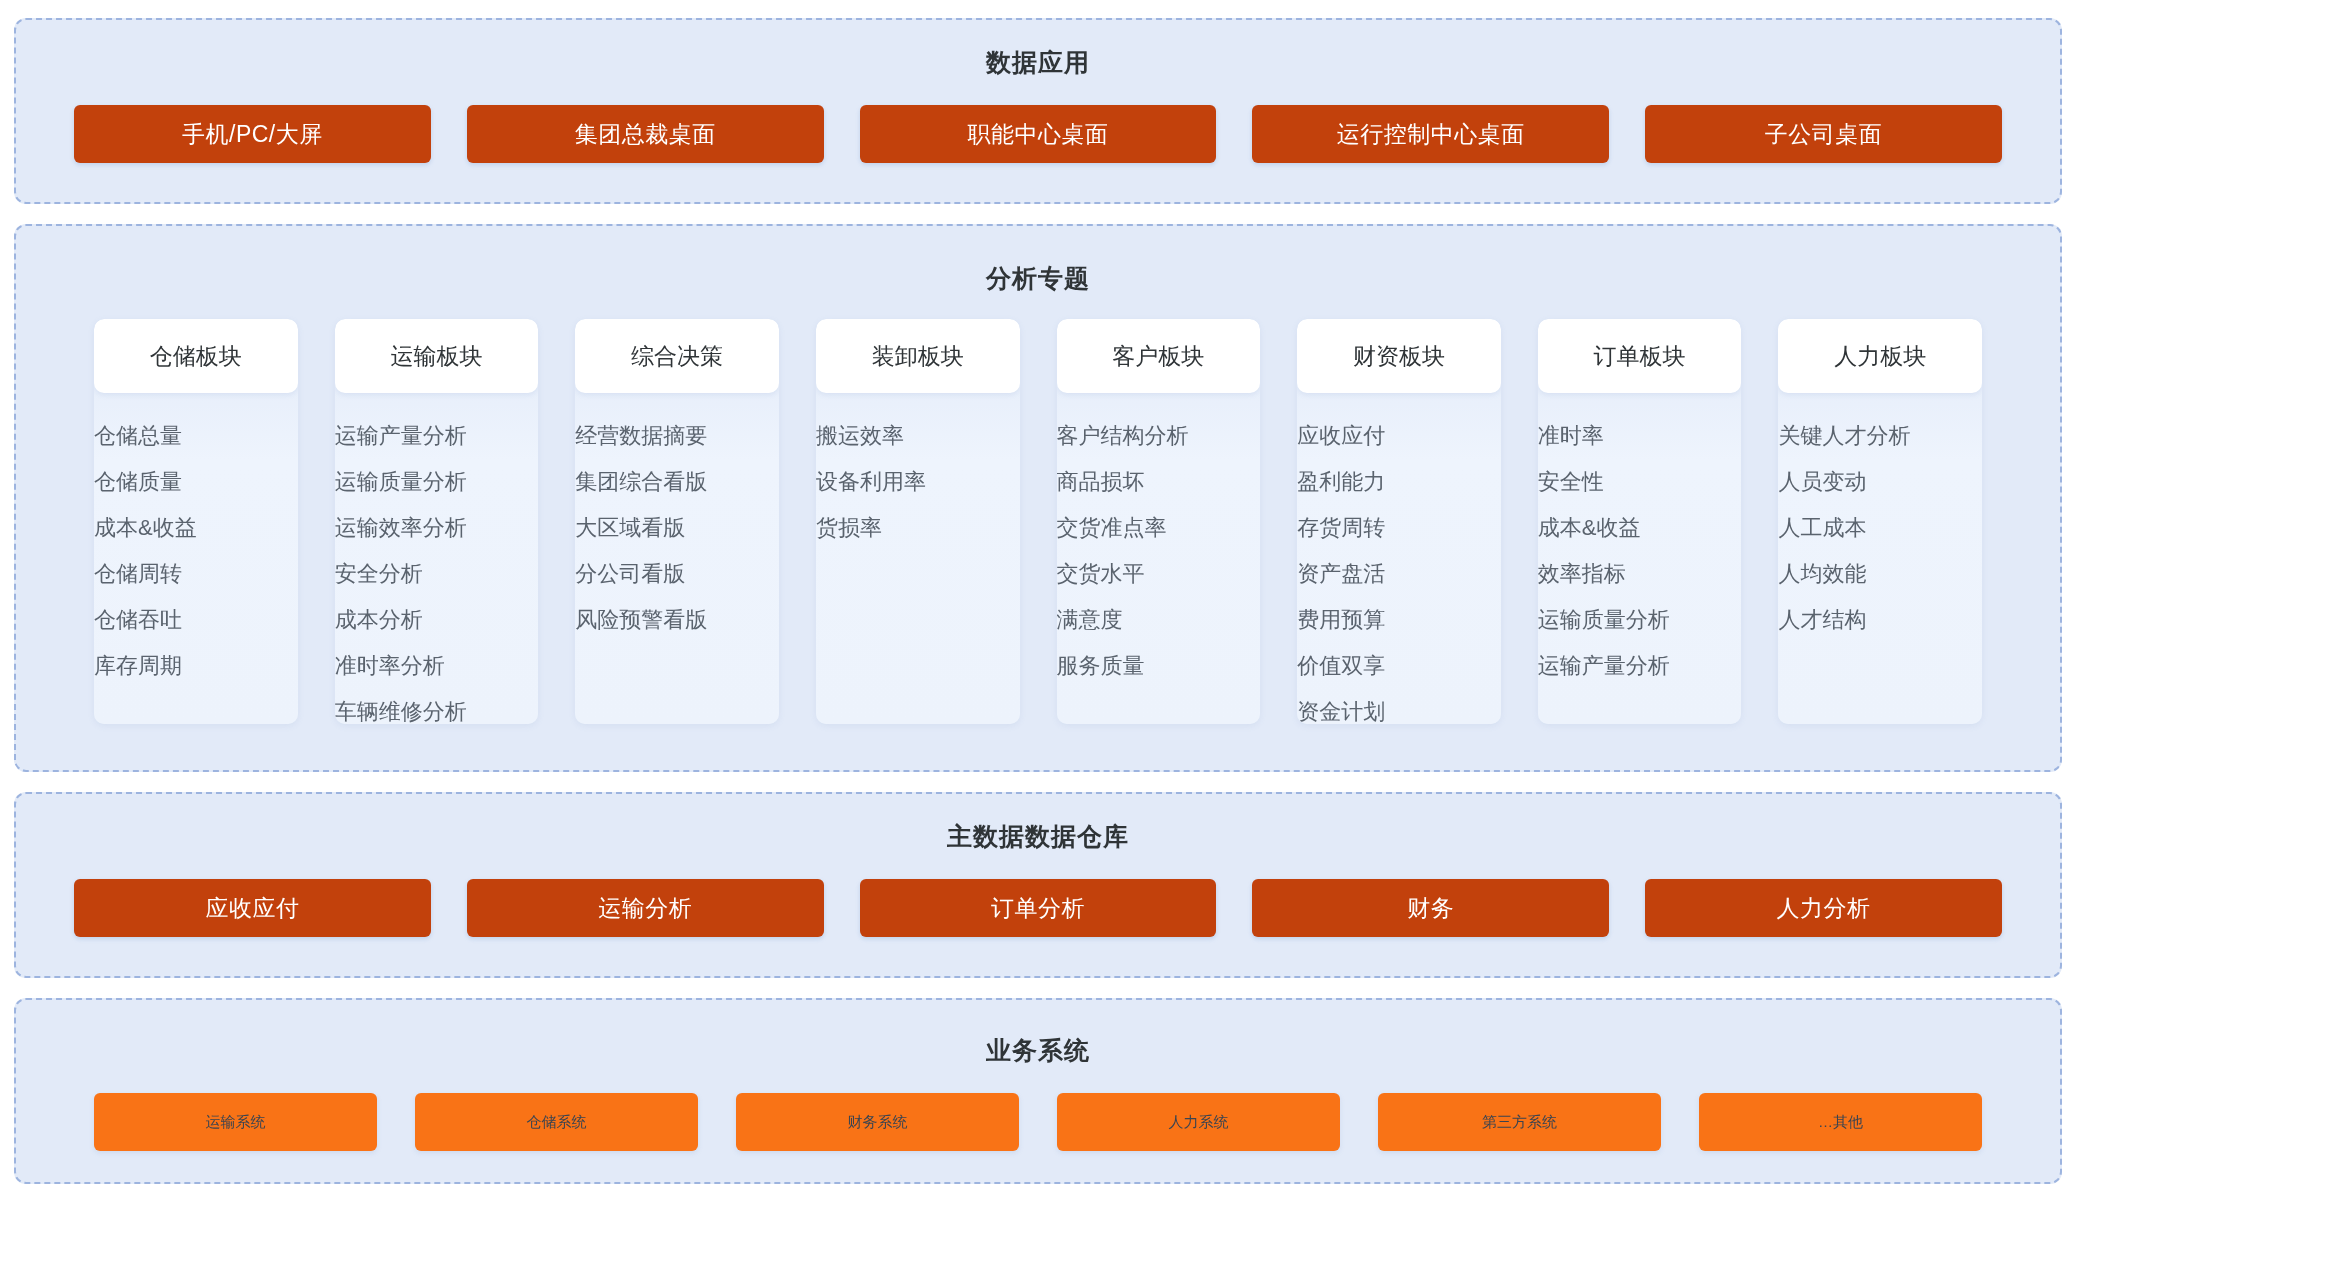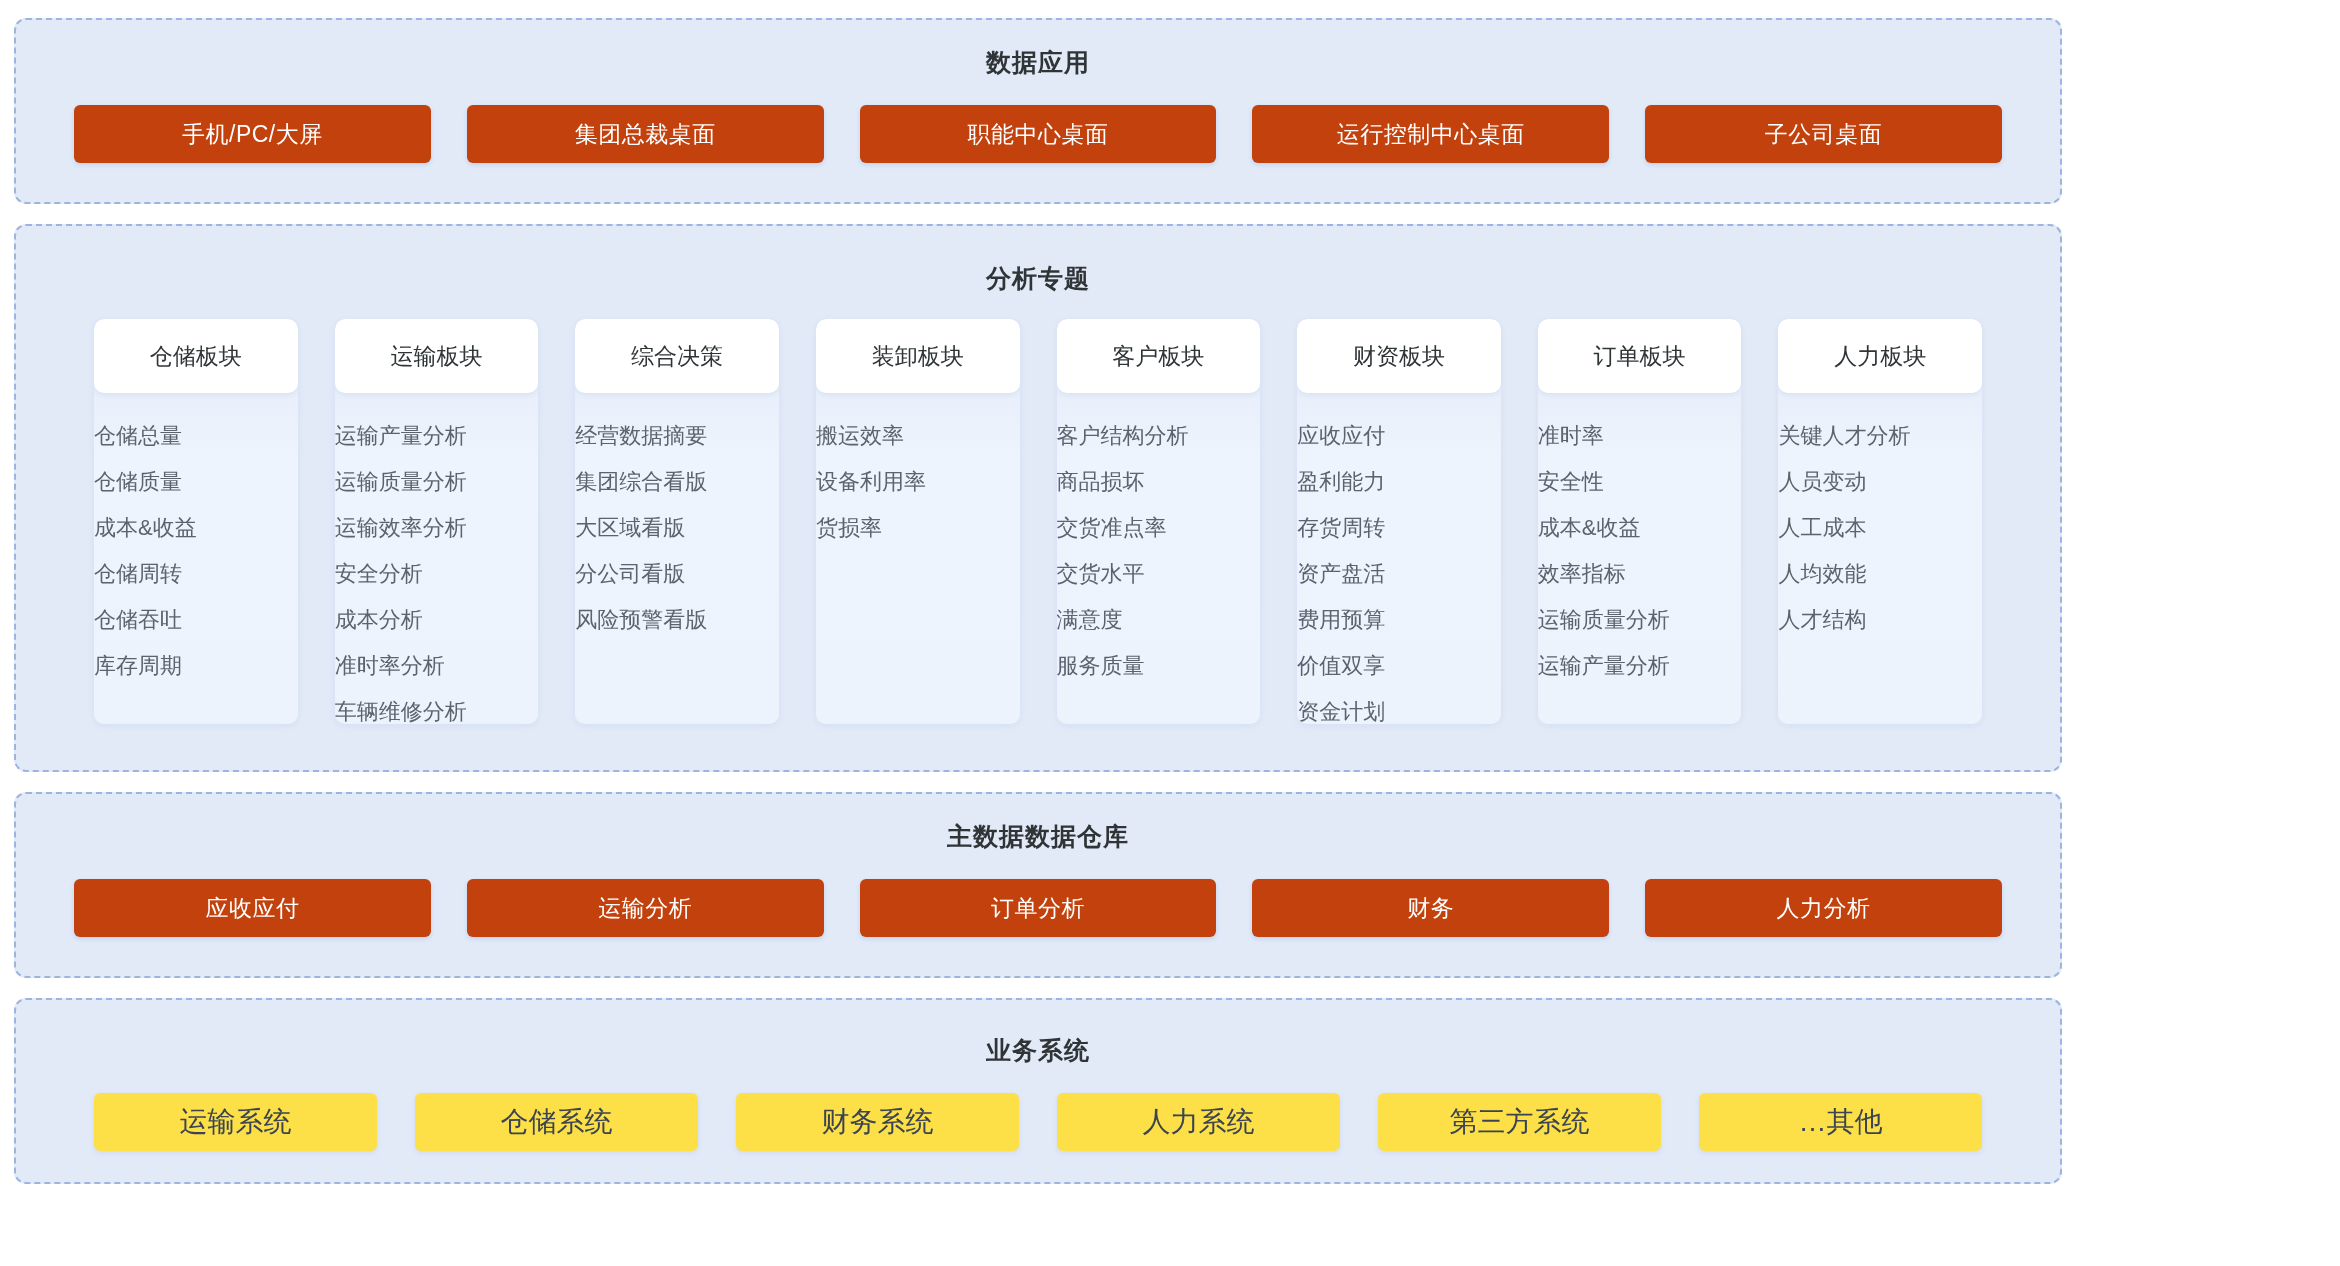--- a/index.html
+++ b/index.html
@@ -129,23 +129,23 @@
     width: 100%;
     box-sizing: border-box;
     padding: 0 78px;
     display: flex;
     gap: 38px;
   }
   .white-box {
     flex: 1 1 0;
     height: 58px;
     border-radius: 6px;
-    background: #fde047;
+    background: #f97316;
     color: #3b4450;
-    font-size: 28px;
+    font-size: 15px;
     display: flex;
     align-items: center;
     justify-content: center;
     box-shadow: 0 2px 5px rgba(120,150,200,0.18);
   }
 </style>
 </head>
 <body>
 
 <div class="page">

